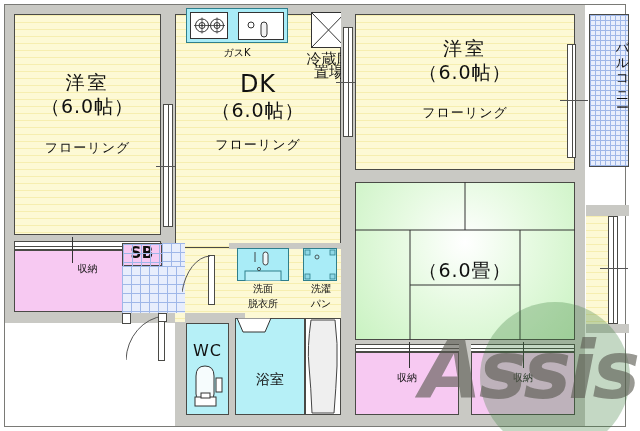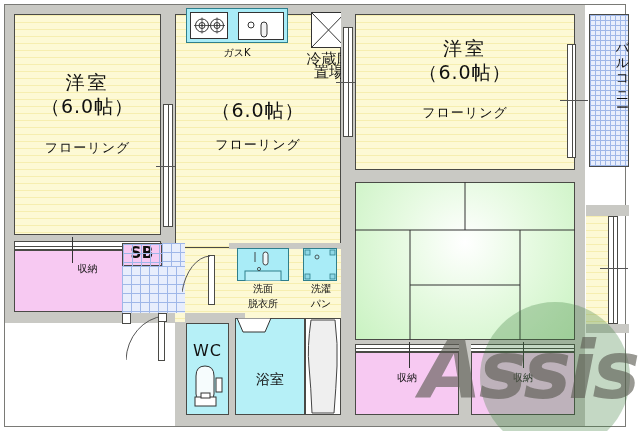--- a/index.html
+++ b/index.html
@@ -185,20 +185,21 @@
   <div class="room floor-closet" style="left:14px; top:250px; width:147px; height:62px;"></div>
   <div class="rod" style="left:72px; top:237px; width:1px; height:26px;"></div>
   <div class="lbl lbl-small" style="left:14px; top:264px; width:147px;">収納</div>
 
   <div class="wall-plain" style="left:161px; top:5px; width:14px; height:230px;"></div>
   <div class="slider slider-v" style="left:163px; top:104px; width:10px; height:123px;"></div>
   <div class="tick" style="left:156px; top:166px; width:28px; height:1px;"></div>
   <div class="wall-plain" style="left:161px; top:228px; width:14px; height:84px;"></div>
 
   <div class="room floor-wood" style="left:175px; top:14px; width:166px; height:234px;"></div>
+  <div class="lbl lbl-room-name" style="left:175px; top:72px; width:166px; font-size:24px; letter-spacing:1px;">DK</div>
   <div class="lbl lbl-room-size" style="left:175px; top:100px; width:166px;">（6.0帖）</div>
   <div class="lbl lbl-floor-type" style="left:175px; top:138px; width:166px;">フローリング</div>
 
   <div class="cyan-panel" style="left:186px; top:8px; width:102px; height:35px;"></div>
   <div class="fx-box" style="left:190px; top:12px; width:38px; height:27px;"></div>
   <svg class="fixture" style="left:190px; top:12px;" width="38" height="27" viewBox="0 0 38 27">
     <circle cx="12" cy="13.5" r="6.5" fill="none" stroke="#333" stroke-width="1"></circle>
     <circle cx="12" cy="13.5" r="3" fill="none" stroke="#333" stroke-width="1"></circle>
     <circle cx="12" cy="13.5" r="1" fill="#333"></circle>
     <line x1="4" y1="13.5" x2="20" y2="13.5" stroke="#333" stroke-width="0.8"></line>
@@ -243,20 +244,21 @@
 
   <div class="room floor-tatami" style="left:355px; top:182px; width:220px; height:158px;"></div>
 
   <svg class="fixture" style="left:355px; top:182px;" width="220" height="158" viewBox="0 0 220 158">
     <line x1="0" y1="48" x2="220" y2="48" stroke="#333" stroke-width="1"></line>
     <line x1="110" y1="0" x2="110" y2="48" stroke="#333" stroke-width="1"></line>
     <line x1="55" y1="48" x2="55" y2="158" stroke="#333" stroke-width="1"></line>
     <line x1="165" y1="48" x2="165" y2="158" stroke="#333" stroke-width="1"></line>
     <line x1="55" y1="103" x2="165" y2="103" stroke="#333" stroke-width="1"></line>
   </svg>
+  <div class="lbl lbl-room-size" style="left:355px; top:260px; width:220px;">（6.0畳）</div>
 
   <div class="wall-plain" style="left:355px; top:340px; width:220px; height:4px;"></div>
   <div class="slider slider-h" style="left:355px; top:344px; width:220px; height:8px;"></div>
   <div class="room floor-closet" style="left:355px; top:352px; width:104px; height:63px;"></div>
   <div class="wall-plain" style="left:459px; top:340px; width:12px; height:75px;"></div>
   <div class="room floor-closet" style="left:471px; top:352px; width:104px; height:63px;"></div>
   <div class="rod" style="left:409px; top:342px; width:1px; height:26px;"></div>
   <div class="rod" style="left:523px; top:342px; width:1px; height:26px;"></div>
   <div class="lbl lbl-small" style="left:355px; top:373px; width:104px;">収納</div>
   <div class="lbl lbl-small" style="left:471px; top:373px; width:104px;">収納</div>

